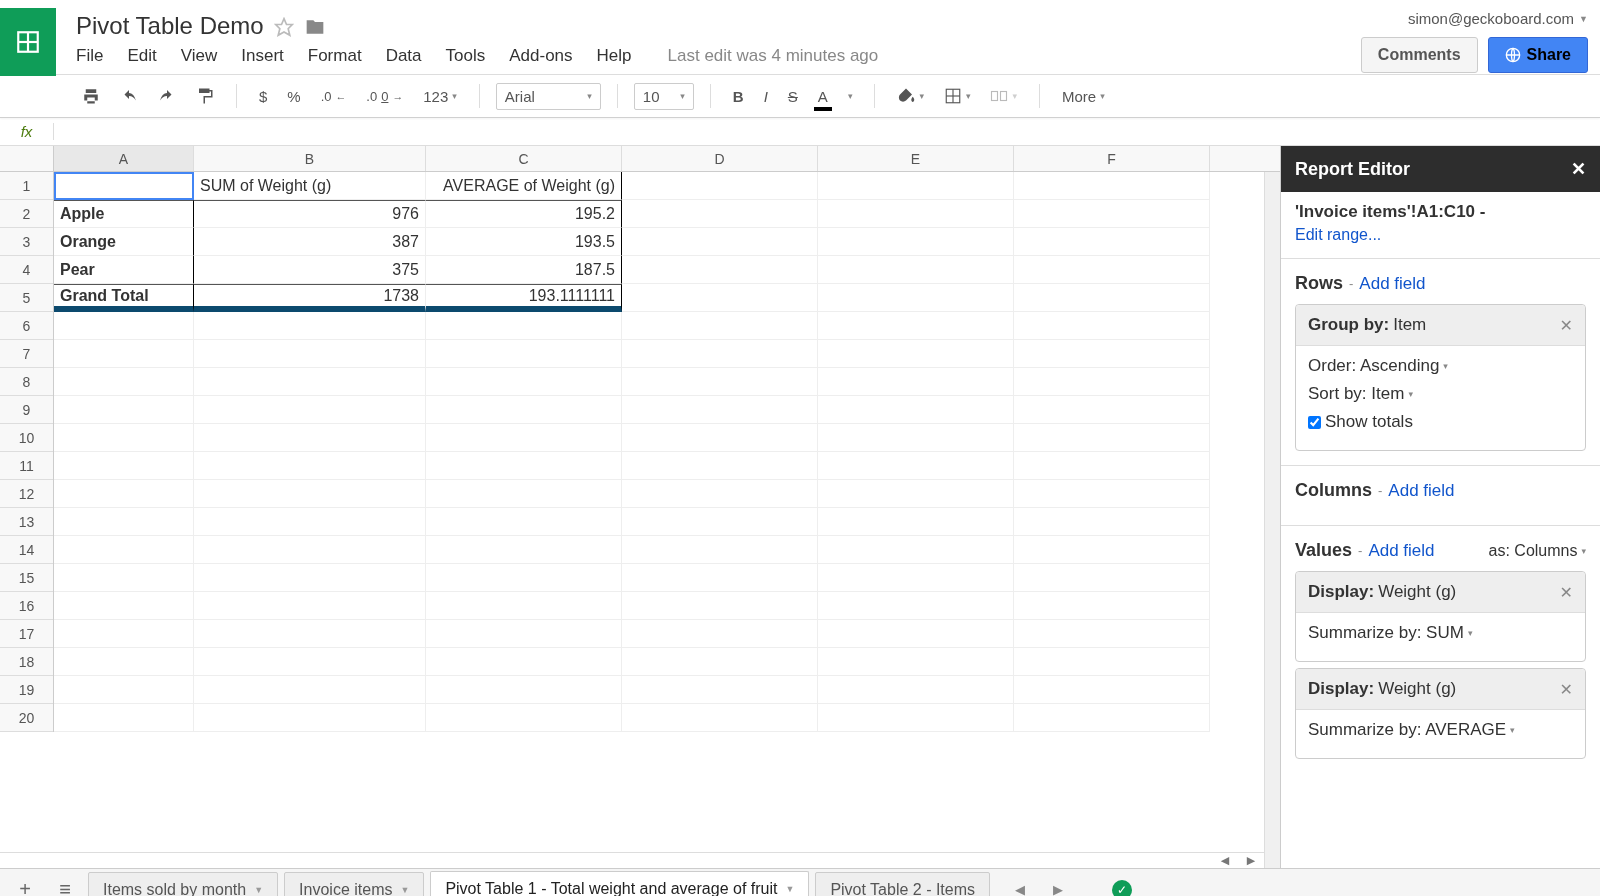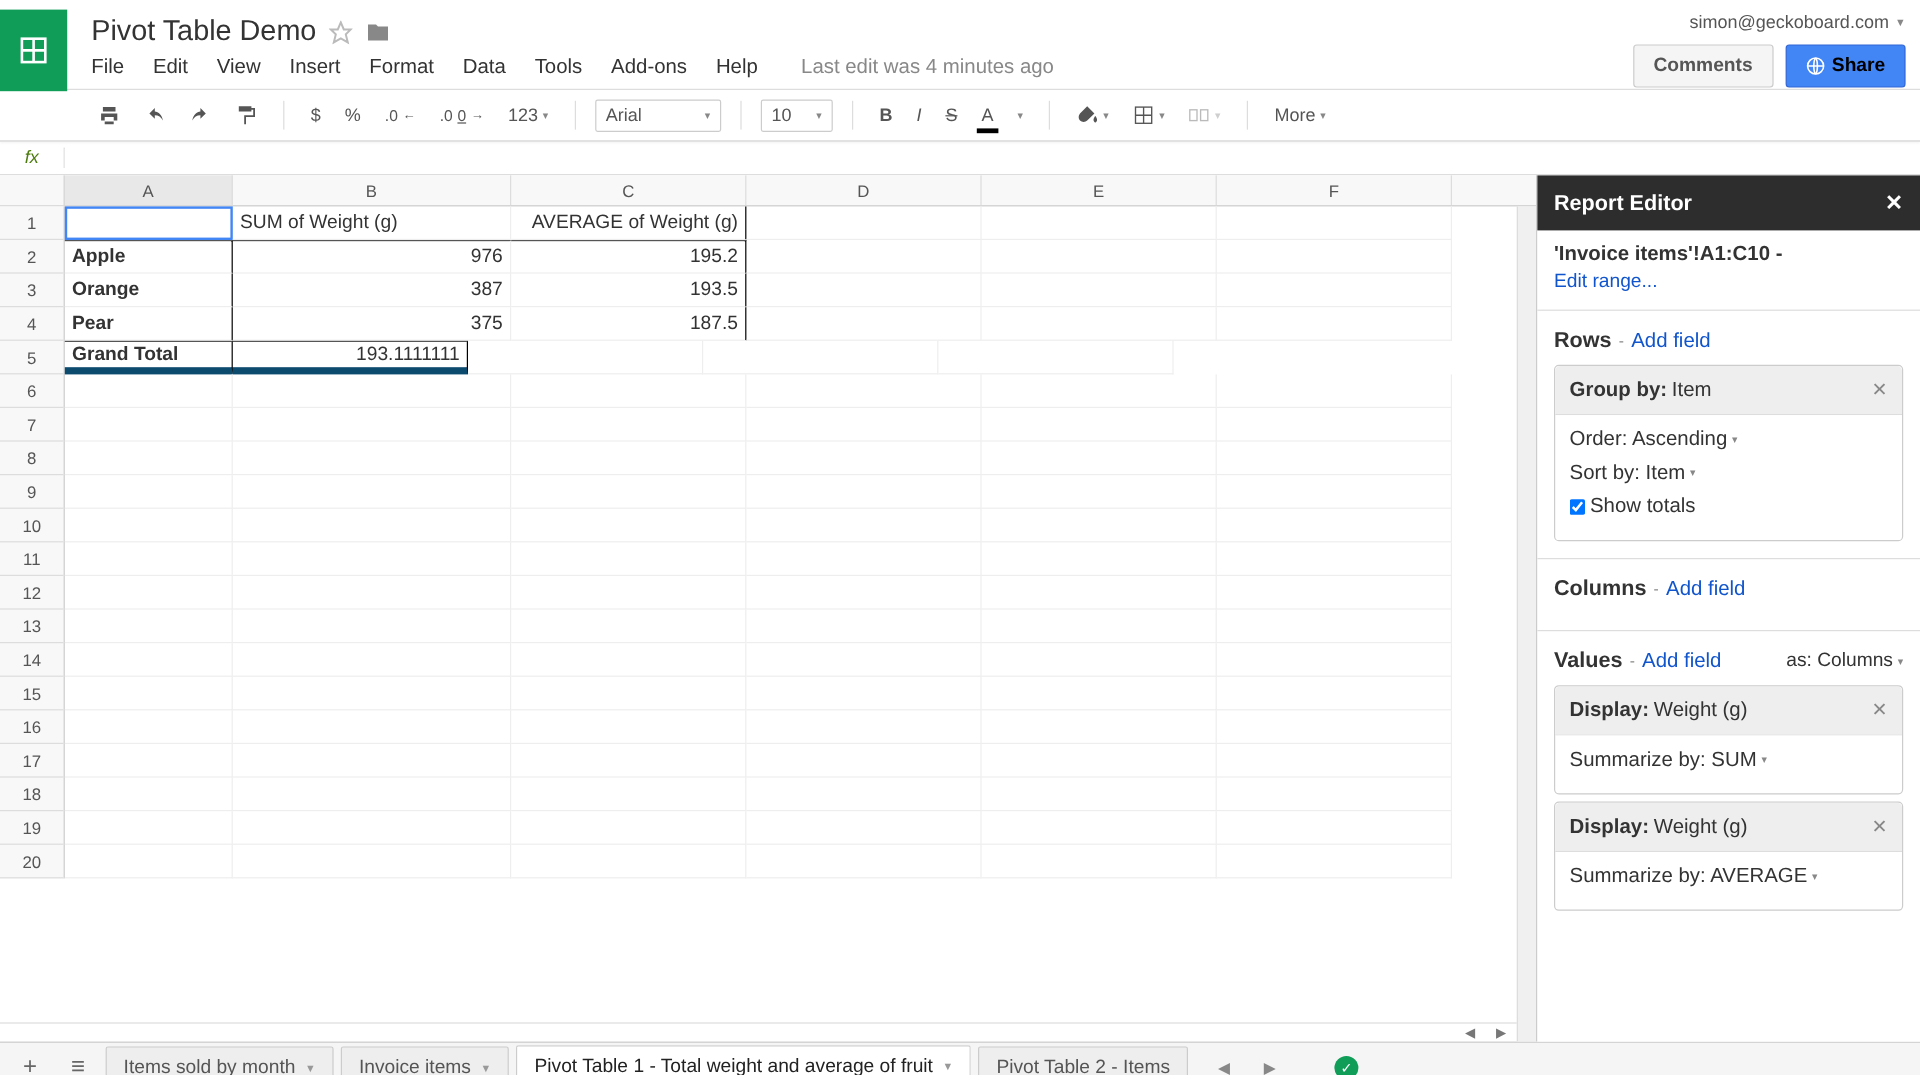--- a/index.html
+++ b/index.html
@@ -303,20 +303,21 @@
         <div class="row">
           <div class="cell colA bold pivot-border-right">Pear</div>
           <div class="cell colB right">375</div>
           <div class="cell colC right pivot-border-right">187.5</div>
           <div class="cell colD"></div>
             <div class="cell colE"></div>
             <div class="cell colF"></div>
         </div>
         <div class="row">
           <div class="cell colA bold pivot-border-right pivot-border-top pivot-border-bottom">Grand Total</div>
+          <div class="cell colB right pivot-border-top pivot-border-bottom">1738</div>
           <div class="cell colC right pivot-border-right pivot-border-top pivot-border-bottom">193.1111111</div>
           <div class="cell colD"></div>
             <div class="cell colE"></div>
             <div class="cell colF"></div>
         </div>
         <div id="empty-rows">
             <div class="row">
               <div class="cell colA"></div>
               <div class="cell colB"></div>
               <div class="cell colC"></div>

